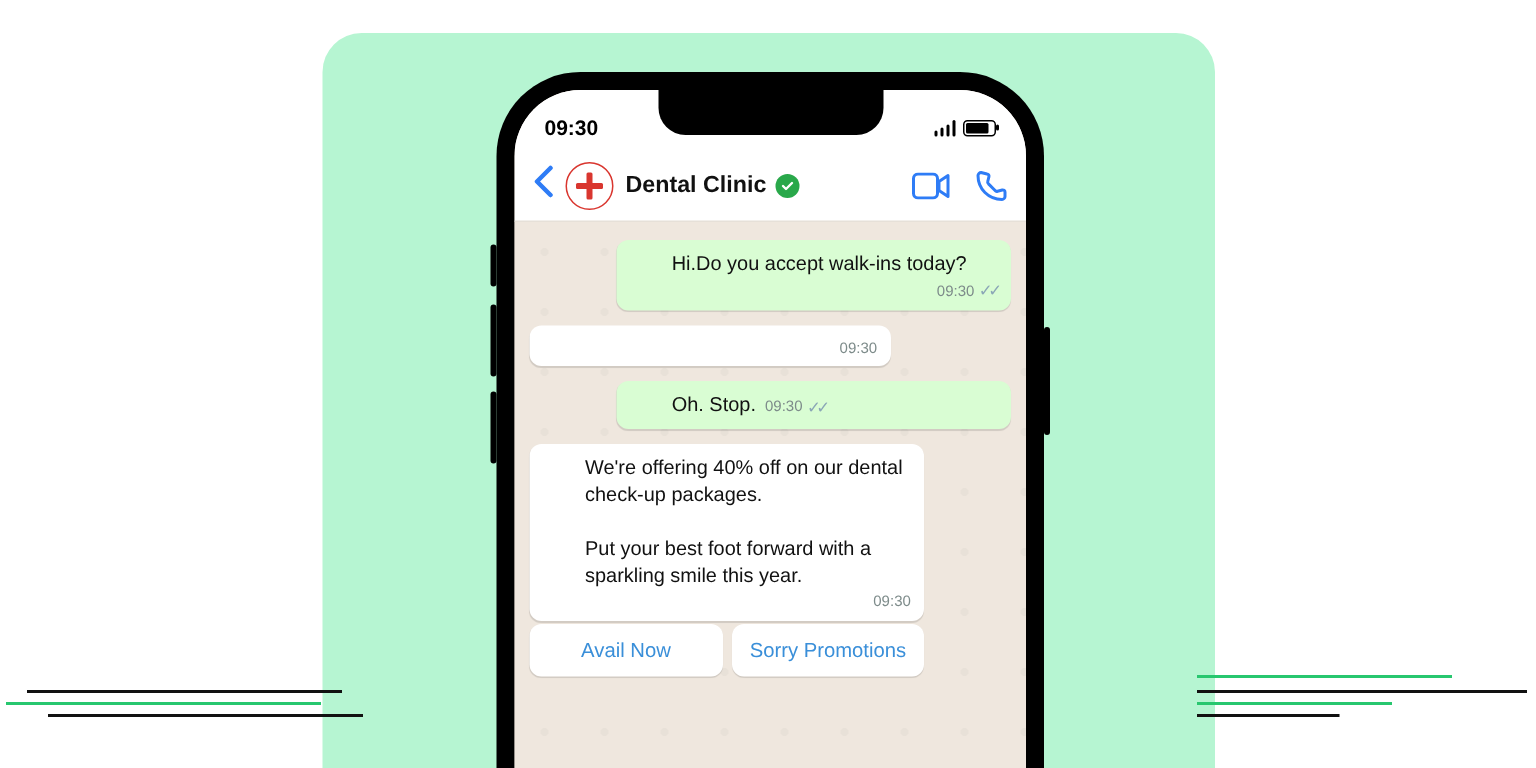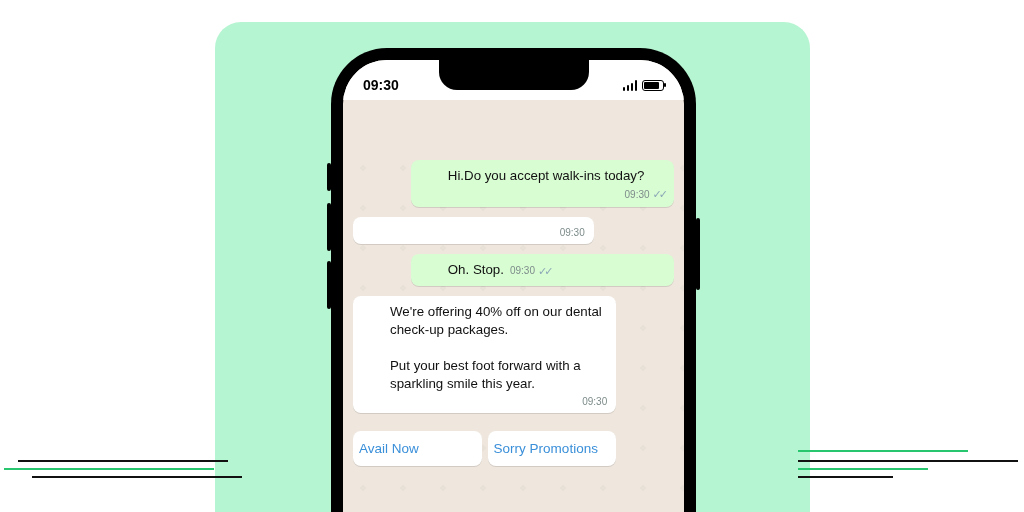--- a/index.html
+++ b/index.html
@@ -109,21 +109,21 @@
   .out { background:#d9fdd3; margin-left:auto; }
   .in  { background:#ffffff; margin-right:auto; }
   .meta { font-size:10px; color:#7d8b8a; text-align:right; margin-top:2px; display:flex; justify-content:flex-end; align-items:center; gap:3px;}
   .ticks { color:#8aa6b6; font-size:11px; letter-spacing:-3px;}
   .spacer-text{white-space:pre-wrap;padding-left:28px;}
 
   .btnrow { display:flex; gap:6px; margin-top:-4px; max-width:82%; }
   .msgbtn {
     flex:1;
     background:#fff; border-radius:8px;
-    padding:10px 6px; text-align:left;
+    padding:10px 6px; text-align:center;
     font-size:13.5px; color:#3a8fd9; font-weight:500;
     box-shadow: 0 1px 0.5px rgba(0,0,0,0.12);
   }
 
   
   .sidebtn{position:absolute; background:#000; border-radius:3px;}
   .vol1{left:-4px; top:115px; width:4px; height:28px;}
   .vol2{left:-4px; top:155px; width:4px; height:48px;}
   .vol3{left:-4px; top:213px; width:4px; height:48px;}
   .pwr {right:-4px; top:170px; width:4px; height:72px;}
@@ -160,20 +160,46 @@
           <div class="sig">
               <span></span>
               <span></span>
               <span></span>
               <span></span>
             </div>
           <div class="batt"></div>
         </div>
       </div>
 
+      <div class="header">
+        <span class="back">
+          <svg width="14" height="22" viewBox="0 0 14 22" fill="none">
+              <path d="M12 2 L3 11 L12 20" stroke="#2e7cf6" stroke-width="3" stroke-linecap="round" stroke-linejoin="round"></path>
+            </svg>
+        </span>
+        <div class="avatar"></div>
+        <span class="title">Dental Clinic</span>
+        <span class="verify">
+          <svg viewBox="0 0 10 10">
+              <path d="M2 5 L4 7 L8 3" stroke="#fff" stroke-width="1.6" fill="none" stroke-linecap="round" stroke-linejoin="round"></path>
+            </svg>
+        </span>
+        <div class="spacer"></div>
+        <span class="hicon">
+          <svg width="26" height="18" viewBox="0 0 26 18" fill="none">
+              <rect x="1" y="1" width="16" height="16" rx="3" stroke="#2e7cf6" stroke-width="2"></rect>
+              <path d="M18 6 L24 2 V16 L18 12 Z" stroke="#2e7cf6" stroke-width="2" stroke-linejoin="round" fill="none"></path>
+            </svg>
+        </span>
+        <span class="hicon">
+          <svg width="22" height="22" viewBox="0 0 22 22" fill="none">
+              <path d="M4 2 C3 2 2 3 2 4 C2 13 9 20 18 20 C19 20 20 19 20 18 L20 15 C20 14 19 13.5 18.2 13.7 L15 14.5 C14.4 14.7 13.8 14.5 13.4 14 L9 9.6 C8.5 9.2 8.3 8.6 8.5 8 L9.3 4.8 C9.5 4 9 3 8 3 Z" stroke="#2e7cf6" stroke-width="2" stroke-linejoin="round"></path>
+            </svg>
+        </span>
+      </div>
 
       <div class="chat">
 
         <div class="bubble out">
           <div class="spacer-text">Hi.Do you accept walk-ins today?</div>
           <div class="meta">
             <span>09:30</span>
             <span class="ticks">✓✓</span>
           </div>
         </div>
@@ -185,21 +211,21 @@
         </div>
 
         <div class="bubble out" style="display:flex; align-items:baseline; gap:6px; padding:7px 9px;">
           <span class="spacer-text">Oh. Stop.</span>
           <span class="meta" style="margin:0;">
             <span>09:30</span>
             <span class="ticks">✓✓</span>
           </span>
         </div>
 
-        <div class="bubble in" style="margin-bottom:22px;">
+        <div class="bubble in" style="margin-bottom:6px;">
           <div class="spacer-text">We're offering 40% off on our dental check-up packages.
 
 Put your best foot forward with a sparkling smile this year.</div>
           <div class="meta">
             <span>09:30</span>
           </div>
         </div>
 
         <div class="btnrow">
           <div class="msgbtn">Avail Now</div>

